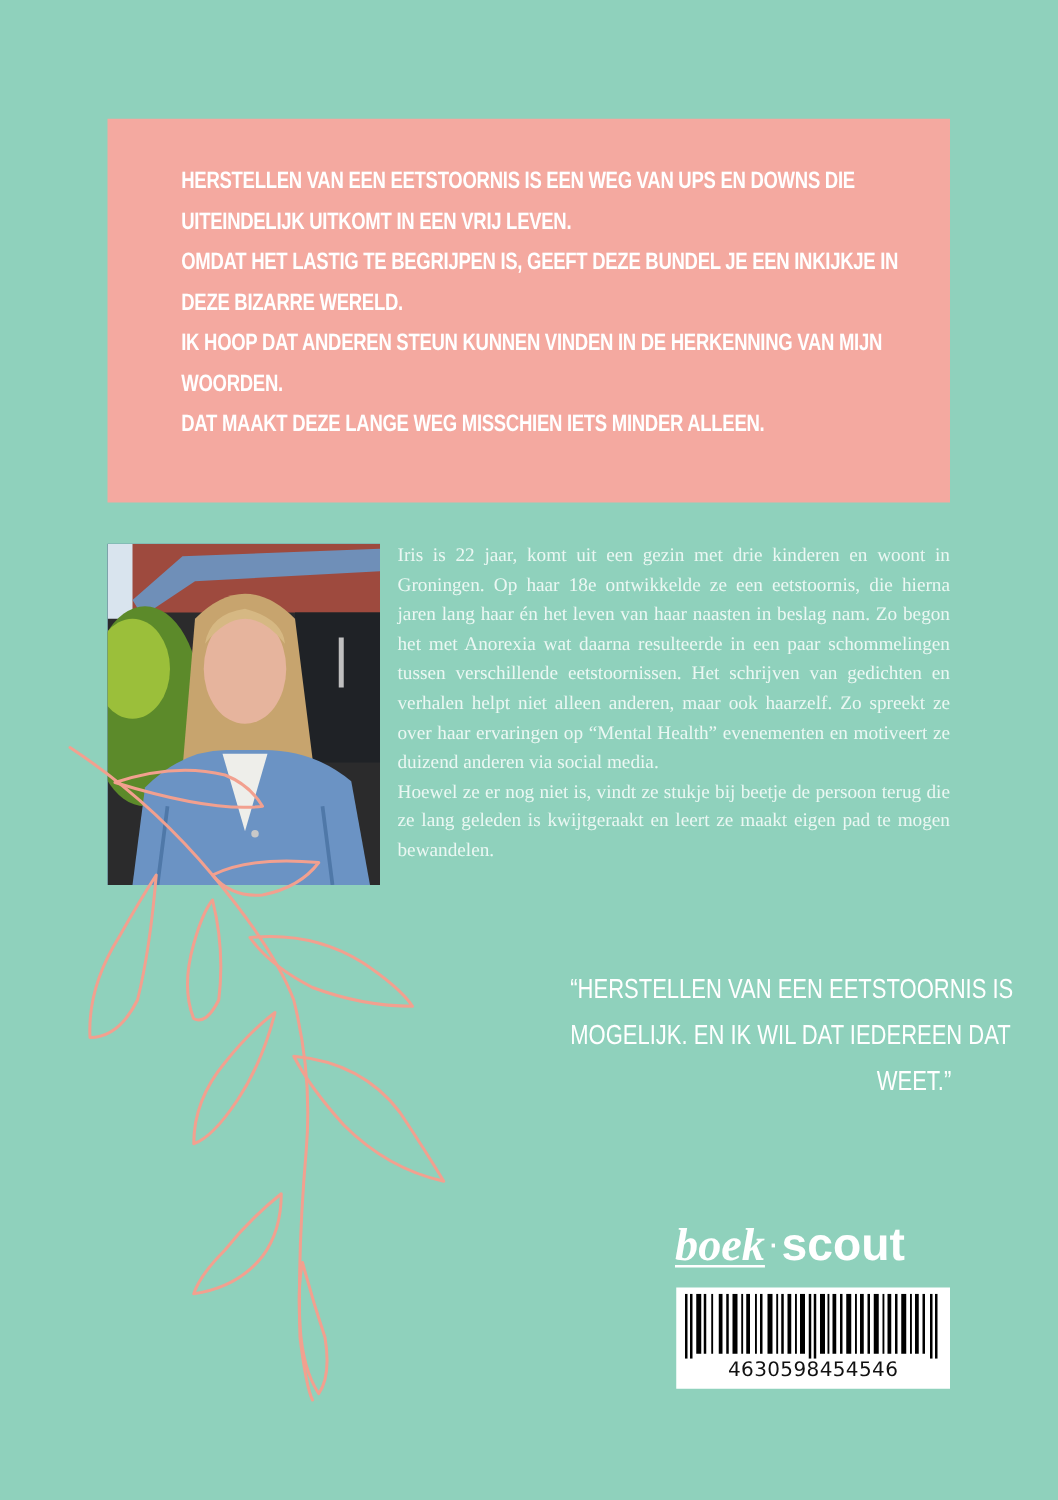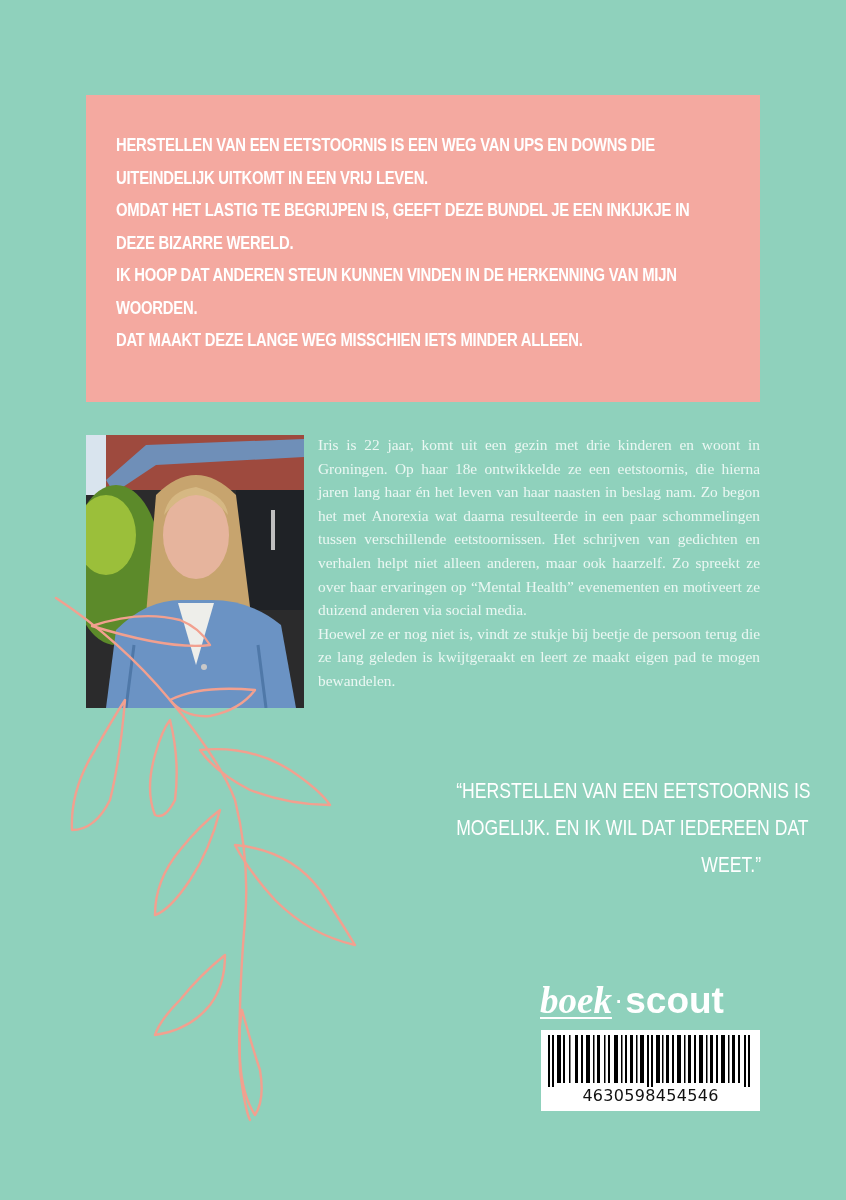--- a/index.html
+++ b/index.html
@@ -1,24 +1,24 @@
 <!DOCTYPE html>
 <html><head>
 <meta charset="utf-8">
 <style>
   html, body { margin:0; padding:0; }
   body { width:846px; height:1200px; background:#8fd1bc; position:relative; overflow:hidden; }
-  .panel { position:absolute; left:86px; top:95px; width:674px; height:307px; background:#f4a9a0; box-sizing:border-box; padding:34px 58px 0 30px; }
+  .panel { position:absolute; left:86px; top:95px; width:674px; height:307px; background:#f4a9a0; box-sizing:border-box; padding:34px 58px 0 59px; }
   .panel p { margin:0; color:#ffffff; font-family:"Liberation Sans", sans-serif; font-weight:bold; font-size:19px; line-height:32.5px; letter-spacing:-0.3px; text-transform:uppercase; transform:scaleX(0.78); transform-origin:left; width:710px; white-space:nowrap; }
   .photo { position:absolute; left:86px; top:435px; width:218px; height:273px; overflow:hidden; background:#6a86a8; }
   .bio { position:absolute; left:318px; top:433px; width:442px; color:#f3fbf8; font-family:"Liberation Serif", serif; font-size:15.4px; line-height:23.6px; text-align:justify; opacity:0.92; }
   .bio p { margin:0; }
   .quote { position:absolute; left:380px; top:772px; width:381px; color:#ffffff; font-family:"Liberation Sans", sans-serif; font-weight:normal; font-size:22px; line-height:37px; text-align:right; text-transform:uppercase; }
   .quote span { display:block; transform:scaleX(0.8); transform-origin:right; white-space:nowrap; }
-  .logo { position:absolute; left:540px; top:972px; width:222px; height:46px; color:#ffffff; font-size:37px; line-height:56px; white-space:nowrap; }
+  .logo { position:absolute; left:540px; top:972px; width:222px; height:46px; color:#ffffff; font-size:37px; line-height:46px; white-space:nowrap; }
   .logo .b1 { font-family:"Liberation Serif", serif; font-style:italic; font-weight:bold; text-decoration:underline; text-decoration-thickness:2px; text-underline-offset:4px; }
   .logo .dot { font-family:"Liberation Sans", sans-serif; font-size:28px; vertical-align:4px; padding:0 2px; }
   .logo .b2 { font-family:"Liberation Sans", sans-serif; font-weight:bold; }
   .barcode { position:absolute; left:541px; top:1030px; width:219px; height:81px; background:#ffffff; }
   .barcode svg { position:absolute; left:7px; top:5px; }
   .isbn { position:absolute; left:0; right:0; top:56px; text-align:center; font-family:"DejaVu Sans", sans-serif; font-size:16px; letter-spacing:0.3px; color:#111; }
   .branch { position:absolute; left:0; top:0; pointer-events:none; }
 </style>
 </head>
 <body>

